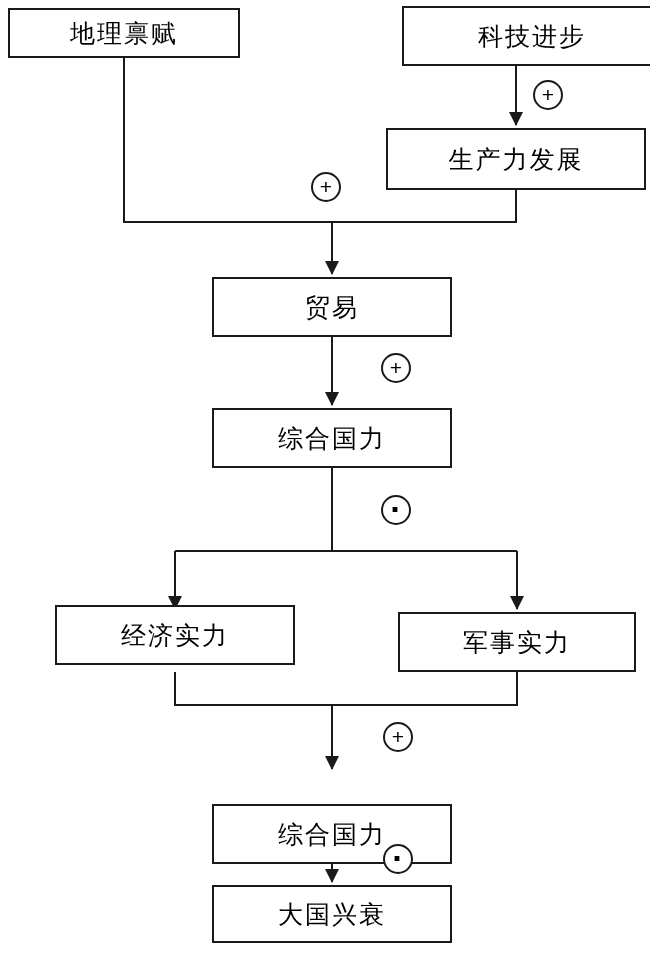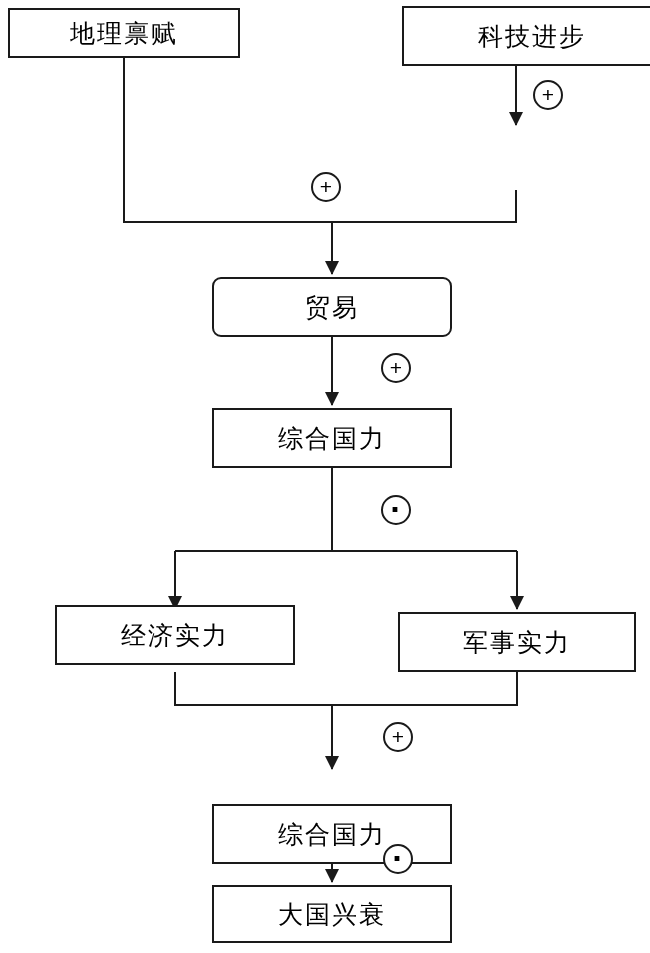--- a/index.html
+++ b/index.html
@@ -58,21 +58,21 @@
     font-size: 34px;
     font-weight: bold;
   }
   .sym span {
     transform: translateY(-1px);
   }
   
   .n-geo        { left: 8px;   top: 8px;   width: 232px; height: 50px; }
   .n-tech       { left: 386px; top: 6px;   width: 260px; height: 60px; margin-left: 16px; }
   .n-prod       { left: 386px; top: 128px; width: 260px; height: 62px; }
-  .n-trade      { left: 212px; top: 277px; width: 240px; height: 60px; border-radius: 9px; }
+  .n-trade      { left: 212px; top: 277px; width: 240px; height: 60px; }
   .n-growth     { left: 212px; top: 408px; width: 240px; height: 60px; }
   .n-econ       { left: 55px;  top: 605px; width: 240px; height: 60px; }
   .n-military   { left: 398px; top: 612px; width: 238px; height: 60px; }
   .n-national   { left: 212px; top: 772px; width: 240px; height: 60px; margin-top: 32px; }
   .n-rise       { left: 212px; top: 885px; width: 240px; height: 58px; }
   
   .s-plus-1 { left: 533px; top: 80px;  }
   .s-plus-2 { left: 311px; top: 172px; }
   .s-plus-3 { left: 381px; top: 353px; }
   .s-dot-1  { left: 381px; top: 495px; }
@@ -111,20 +111,23 @@
   </svg>
 
   <div class="node n-geo">
     <span>地理禀赋</span>
   </div>
 
   <div class="node n-tech">
     <span>科技进步</span>
   </div>
 
+  <div class="node n-prod">
+    <span>生产力发展</span>
+  </div>
 
   <div class="node n-trade">
     <span>贸易</span>
   </div>
 
   <div class="node n-growth">
     <span>综合国力</span>
   </div>
 
   <div class="node n-econ">

